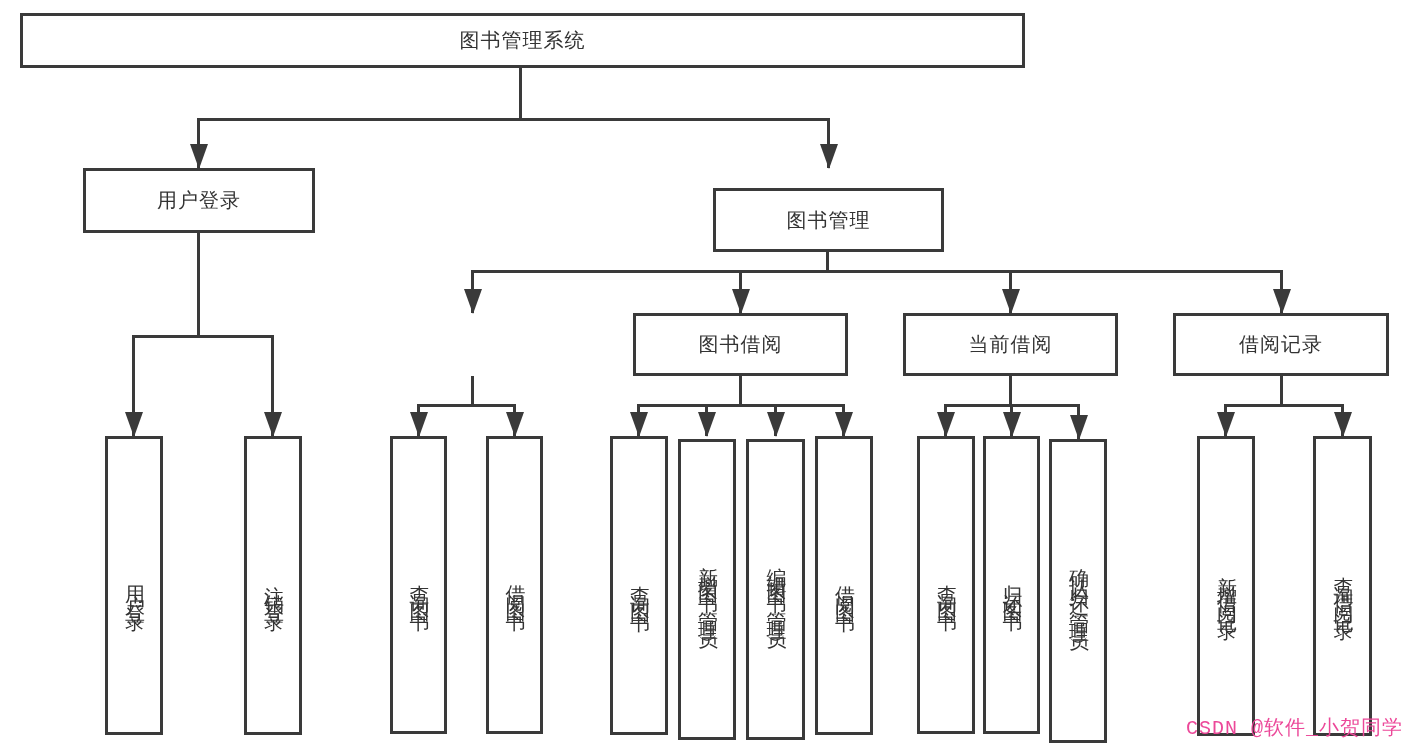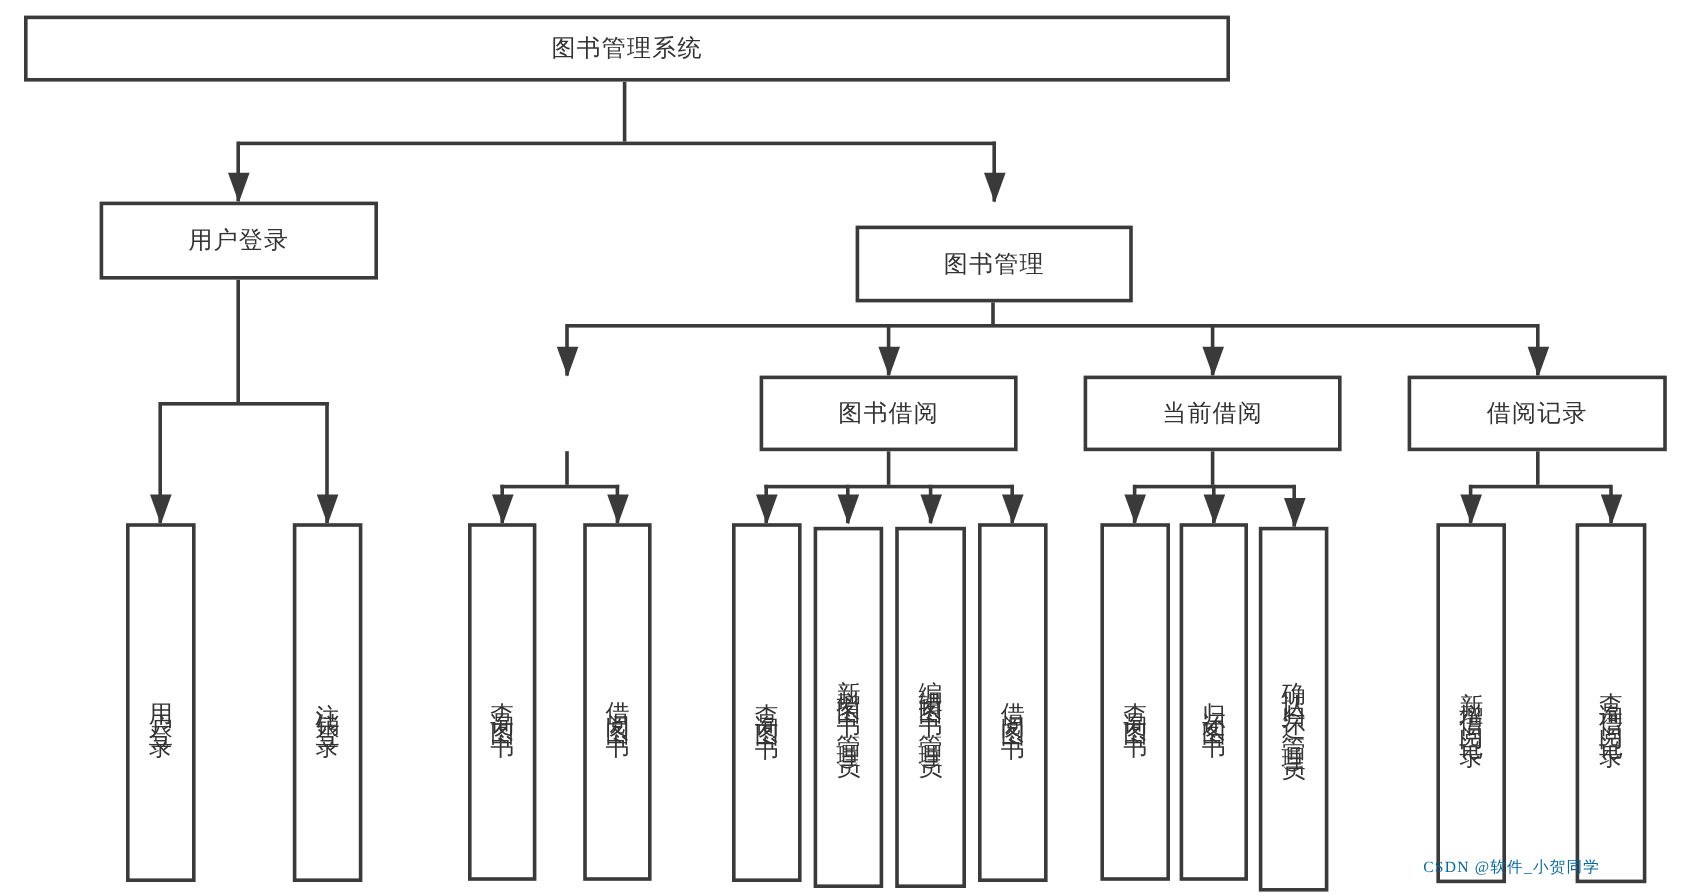--- a/index.html
+++ b/index.html
@@ -1,21 +1,21 @@
 <!DOCTYPE html>
 <html><head>
 <meta charset="utf-8">
 <style>
   html, body { margin: 0; padding: 0; background: #ffffff; }
   #canvas {
     position: relative;
     width: 1405px;
     height: 747px;
     background: #ffffff;
-    font-family: Liberation Serif, serif;
+    font-family: Liberation Mono, monospace;
     overflow: hidden;
   }
   .box {
     position: absolute;
     box-sizing: border-box;
     border: 3px solid #3a3a3a;
     background: #ffffff;
     display: flex;
     align-items: center;
     justify-content: center;
@@ -52,22 +52,22 @@
     width: 0;
     height: 0;
     border-left: 9px solid transparent;
     border-right: 9px solid transparent;
     border-top: 25px solid #3a3a3a;
   }
   .watermark {
     position: absolute;
     left: 1186px;
     top: 714px;
-    color: #0369a1;
-    font-size: 13px;
+    color: #ec4899;
+    font-size: 20px;
     letter-spacing: 1px;
     z-index: 3;
     white-space: nowrap;
   }
 </style>
 </head>
 <body>
 
 <div id="canvas">
 

